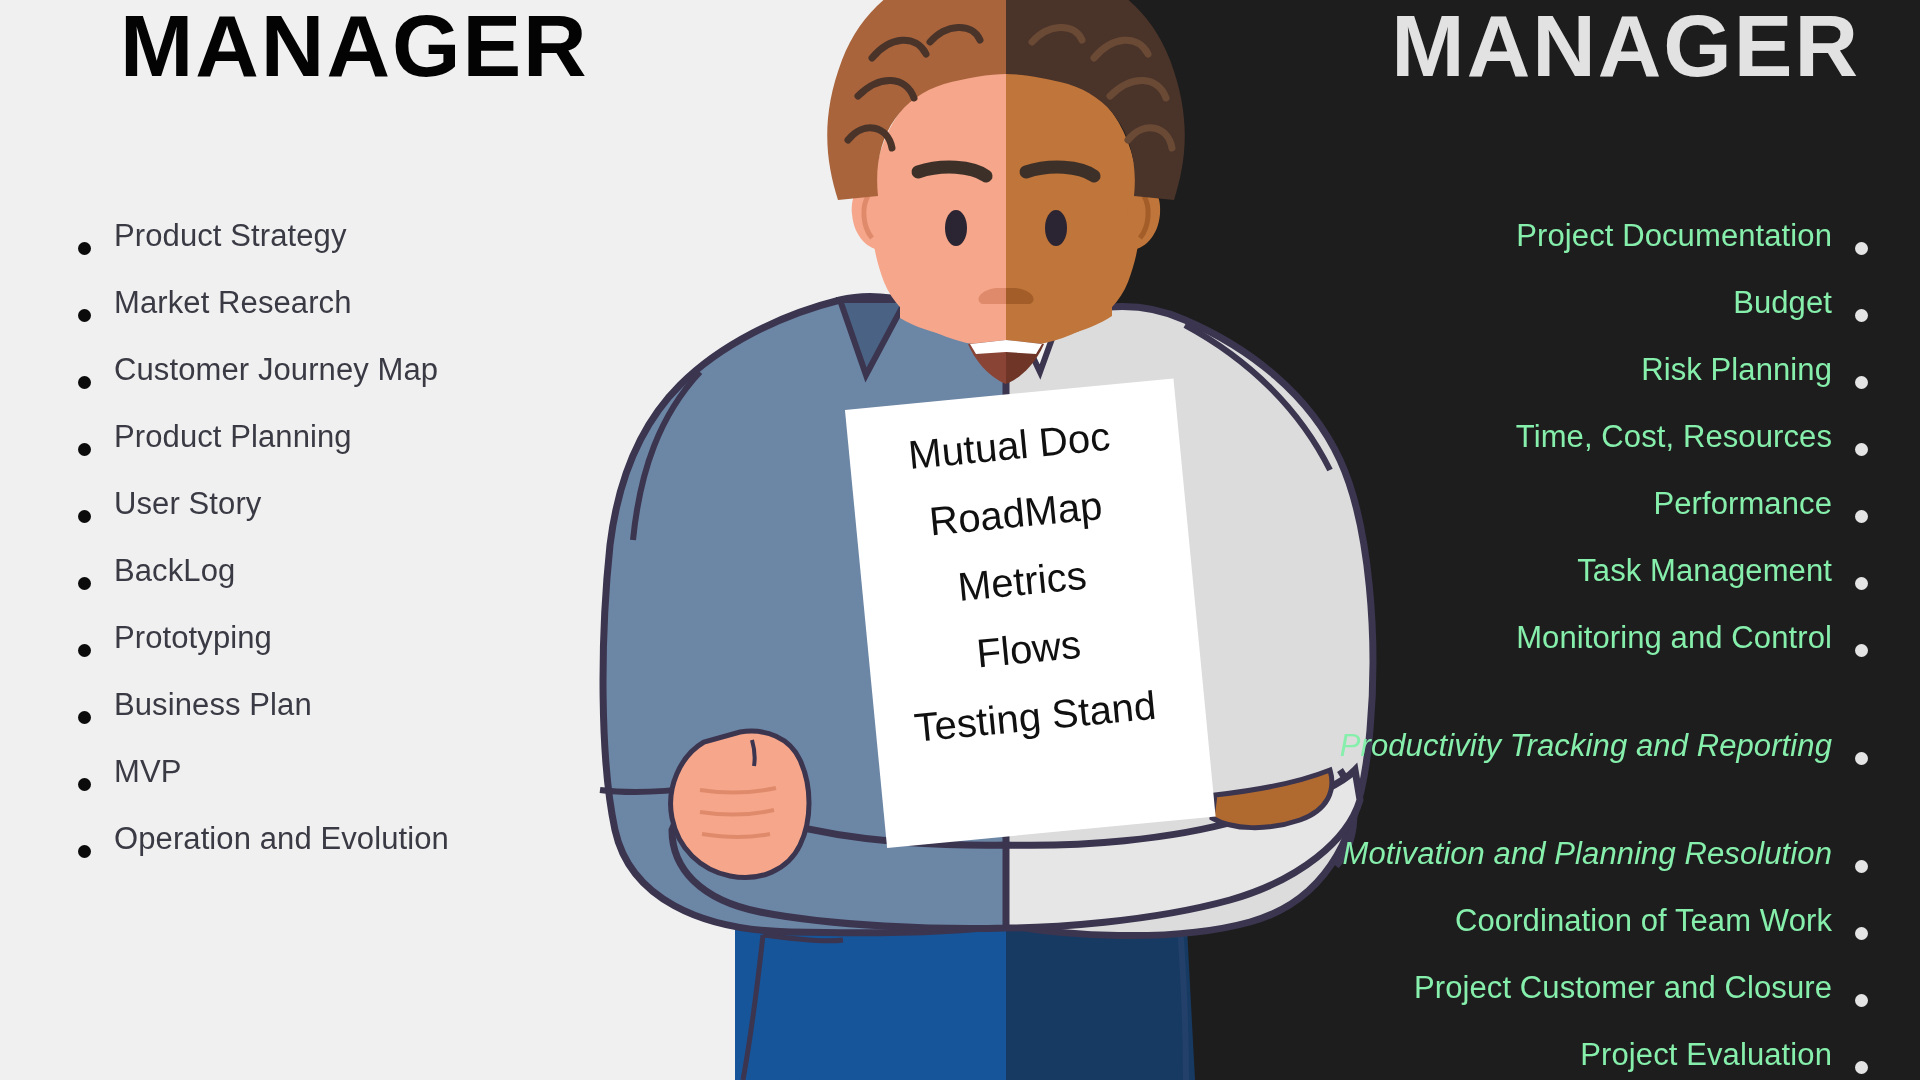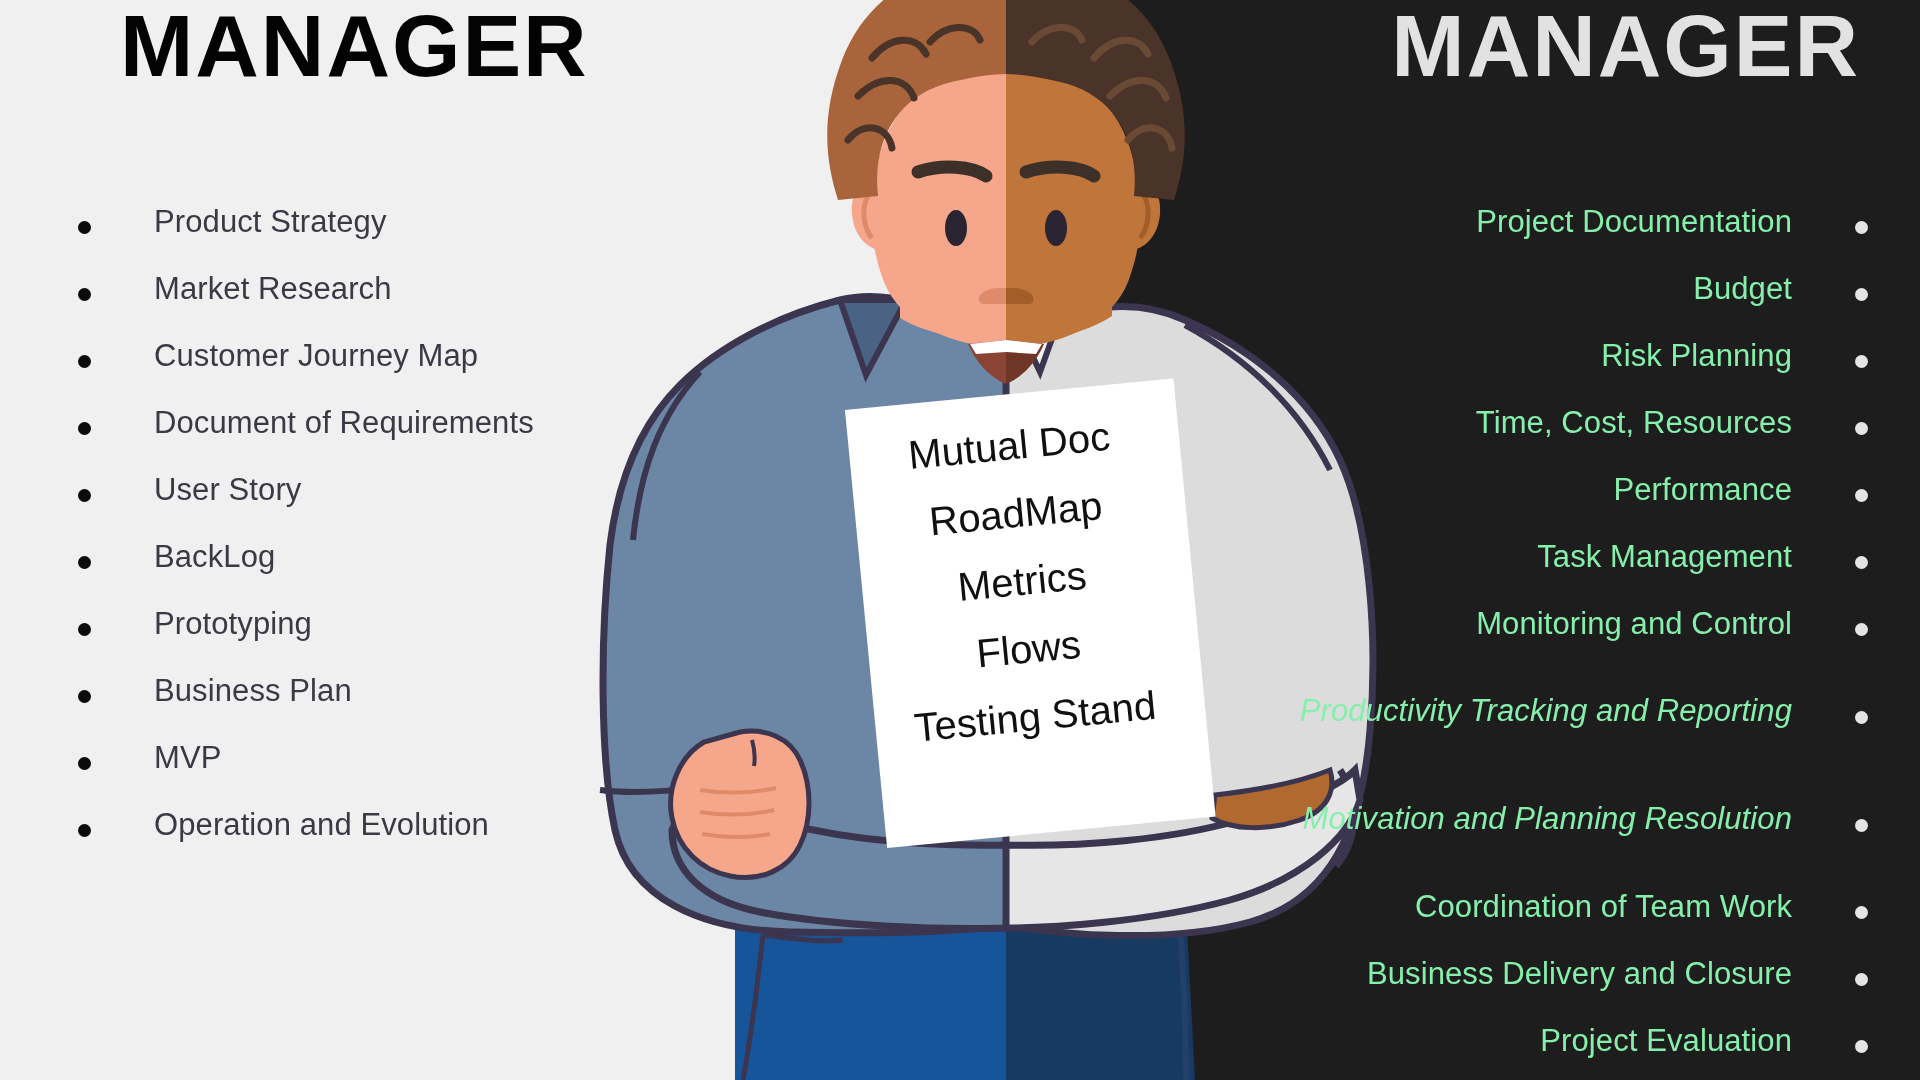--- a/index.html
+++ b/index.html
@@ -69,24 +69,23 @@
     width: 620px;
   }
   .list-right {
     right: 52px;
     top: 188px;
     width: 640px;
   }
 
   .li {
     display: flex;
-    align-items: center;
+    align-items: flex-end;
     margin-bottom: 0px;
     height: 67px;
-    gap: 40px;
   }
   .li.tall { height: 108px; font-style: italic; }
 
   .li-left { flex-direction: row; }
   .li-right { flex-direction: row-reverse; }
 
   .bullet {
     flex: 0 0 auto;
     width: 13px;
     height: 13px;
@@ -314,21 +313,21 @@
       <li class="li li-left">
         <span class="bullet"></span>
         <span class="li-text">Market Research</span>
       </li>
       <li class="li li-left">
         <span class="bullet"></span>
         <span class="li-text">Customer Journey Map</span>
       </li>
       <li class="li li-left">
         <span class="bullet"></span>
-        <span class="li-text">Document of Requirements</span>
+        <span class="li-text">Product Planning</span>
       </li>
       <li class="li li-left">
         <span class="bullet"></span>
         <span class="li-text">User Story</span>
       </li>
       <li class="li li-left">
         <span class="bullet"></span>
         <span class="li-text">BackLog</span>
       </li>
       <li class="li li-left">
@@ -384,21 +383,21 @@
       <li class="li li-right tall">
         <span class="bullet"></span>
         <span class="li-text">Motivation and Planning Resolution</span>
       </li>
       <li class="li li-right">
         <span class="bullet"></span>
         <span class="li-text">Coordination of Team Work</span>
       </li>
       <li class="li li-right">
         <span class="bullet"></span>
-        <span class="li-text">Business Delivery and Closure</span>
+        <span class="li-text">Project Customer and Closure</span>
       </li>
       <li class="li li-right">
         <span class="bullet"></span>
         <span class="li-text">Project Evaluation</span>
       </li>
     </ul>
 
 </div>
 
 </body></html>

